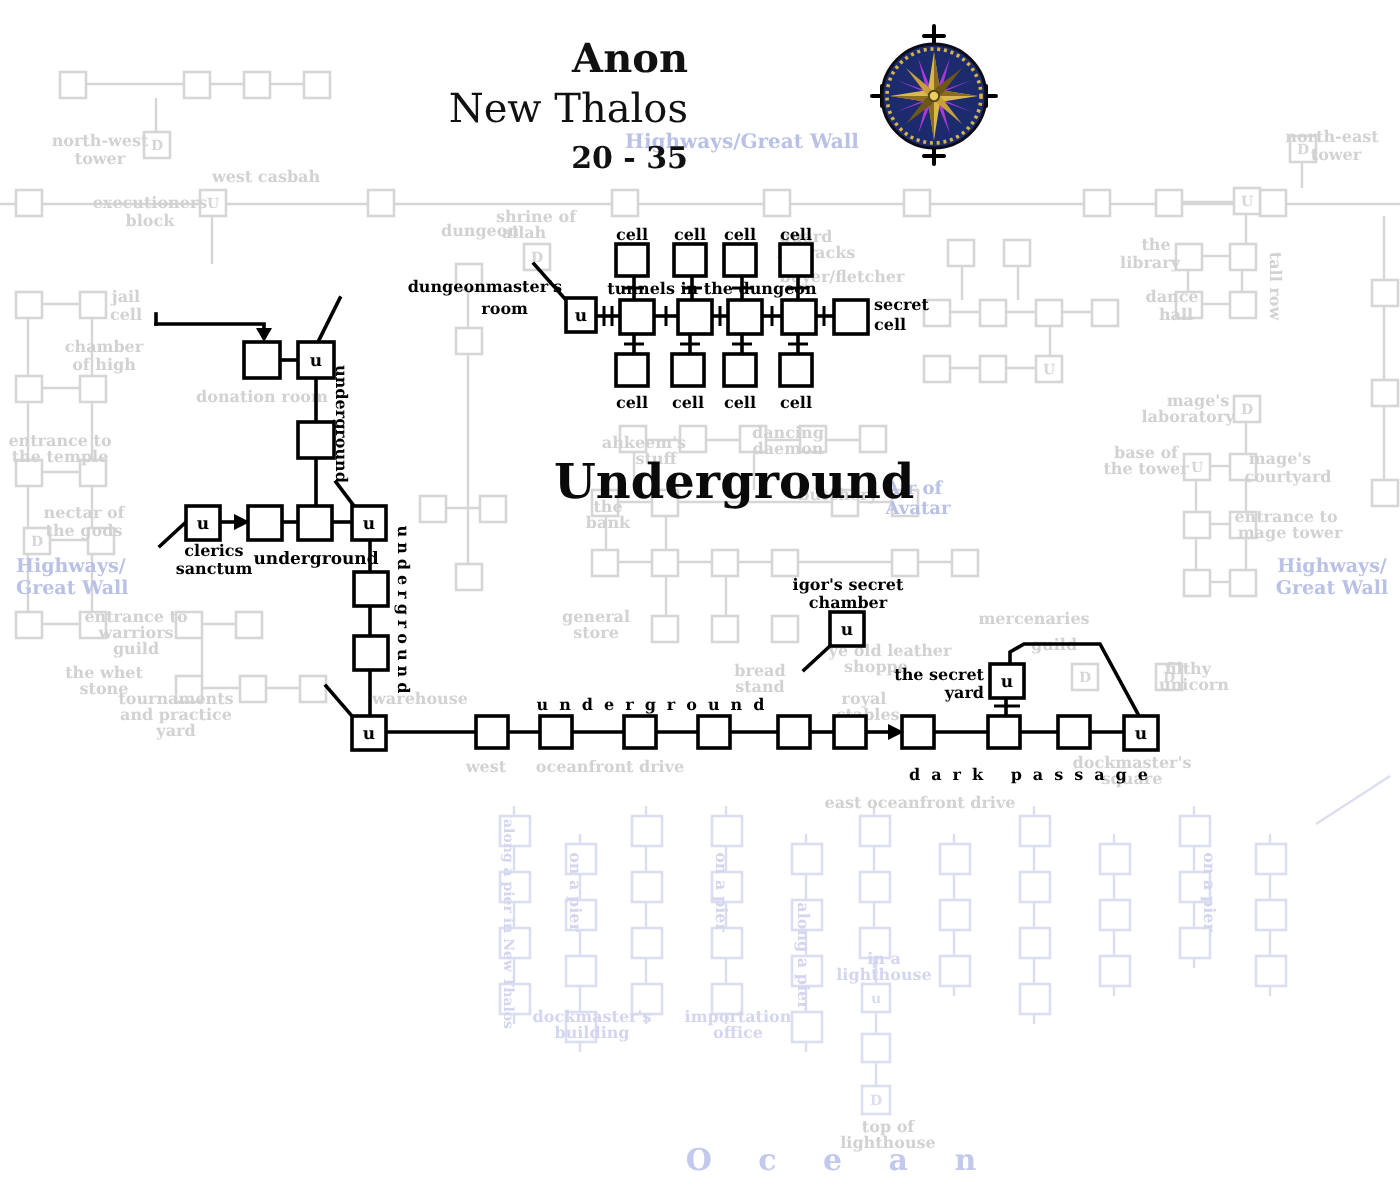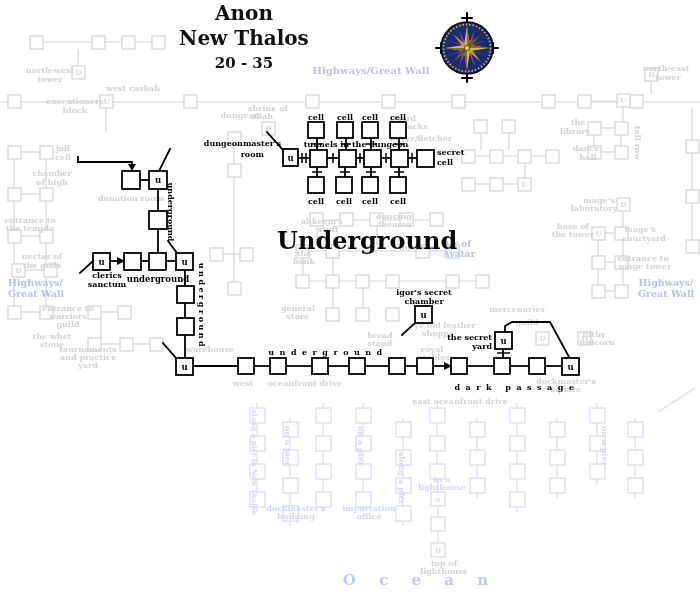--- a/index.html
+++ b/index.html
@@ -1,22 +1,22 @@
 <!DOCTYPE html>
 <html><head>
 <meta charset="utf-8">
 <style>
   html,body{margin:0;padding:0;background:#fff;}
   #stage{position:relative;width:700px;height:599px;background:#ffffff;overflow:hidden;
          font-family:"DejaVu Serif",serif;}
   #map-svg{position:absolute;left:0;top:0;}
   #map-svg text{font-family:"DejaVu Serif",serif;}
-  .title-block{position:absolute;left:144px;top:0;width:200px;text-align:center;color:#111;}
+  .title-block{position:absolute;left:144px;top:16px;width:200px;text-align:right;color:#111;}
   .title-line1{font-size:20px;font-weight:bold;line-height:26px;}
-  .title-line2{font-size:20px;font-weight:bold;line-height:25px;}
+  .title-line2{font-size:20px;font-weight:normal;line-height:25px;}
   .title-line3{font-size:15px;font-weight:bold;line-height:24px;}
   .zone-label{position:absolute;left:277px;top:226px;font-size:24px;font-weight:bold;color:#0a0a0a;}
   .ocean-label{position:absolute;left:280px;top:571px;width:280px;text-align:center;
                font-size:15px;font-weight:bold;letter-spacing:9px;color:#c3c9ec;white-space:nowrap;}
   .compass{position:absolute;left:435px;top:10px;}
 </style>
 </head>
 <body>
 
 <div id="stage">

